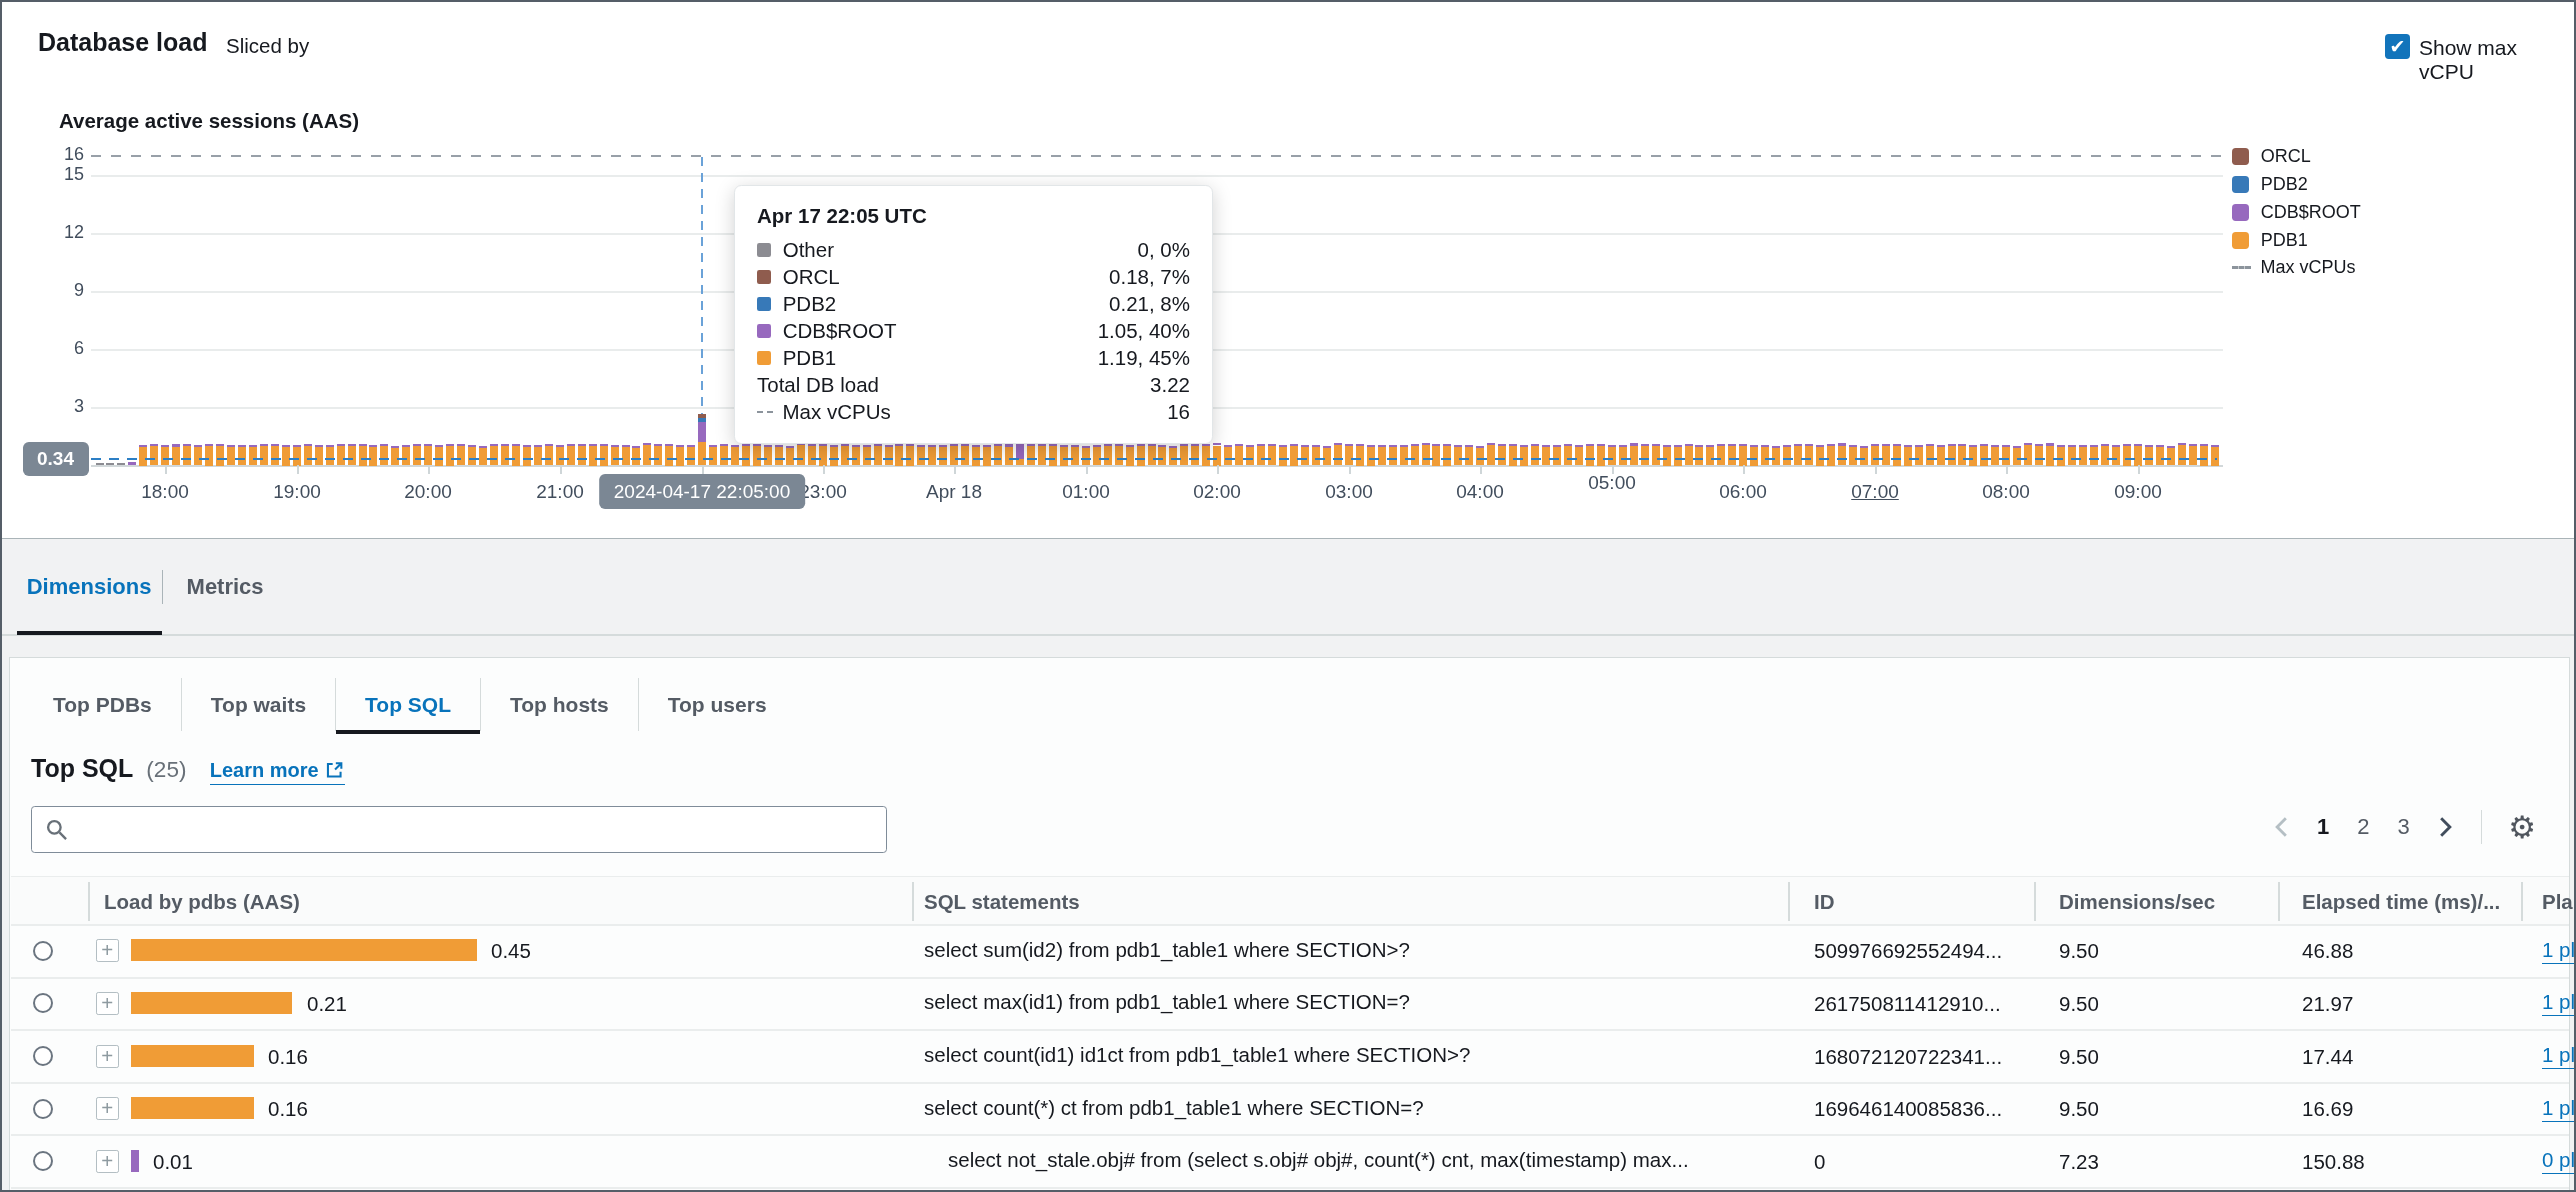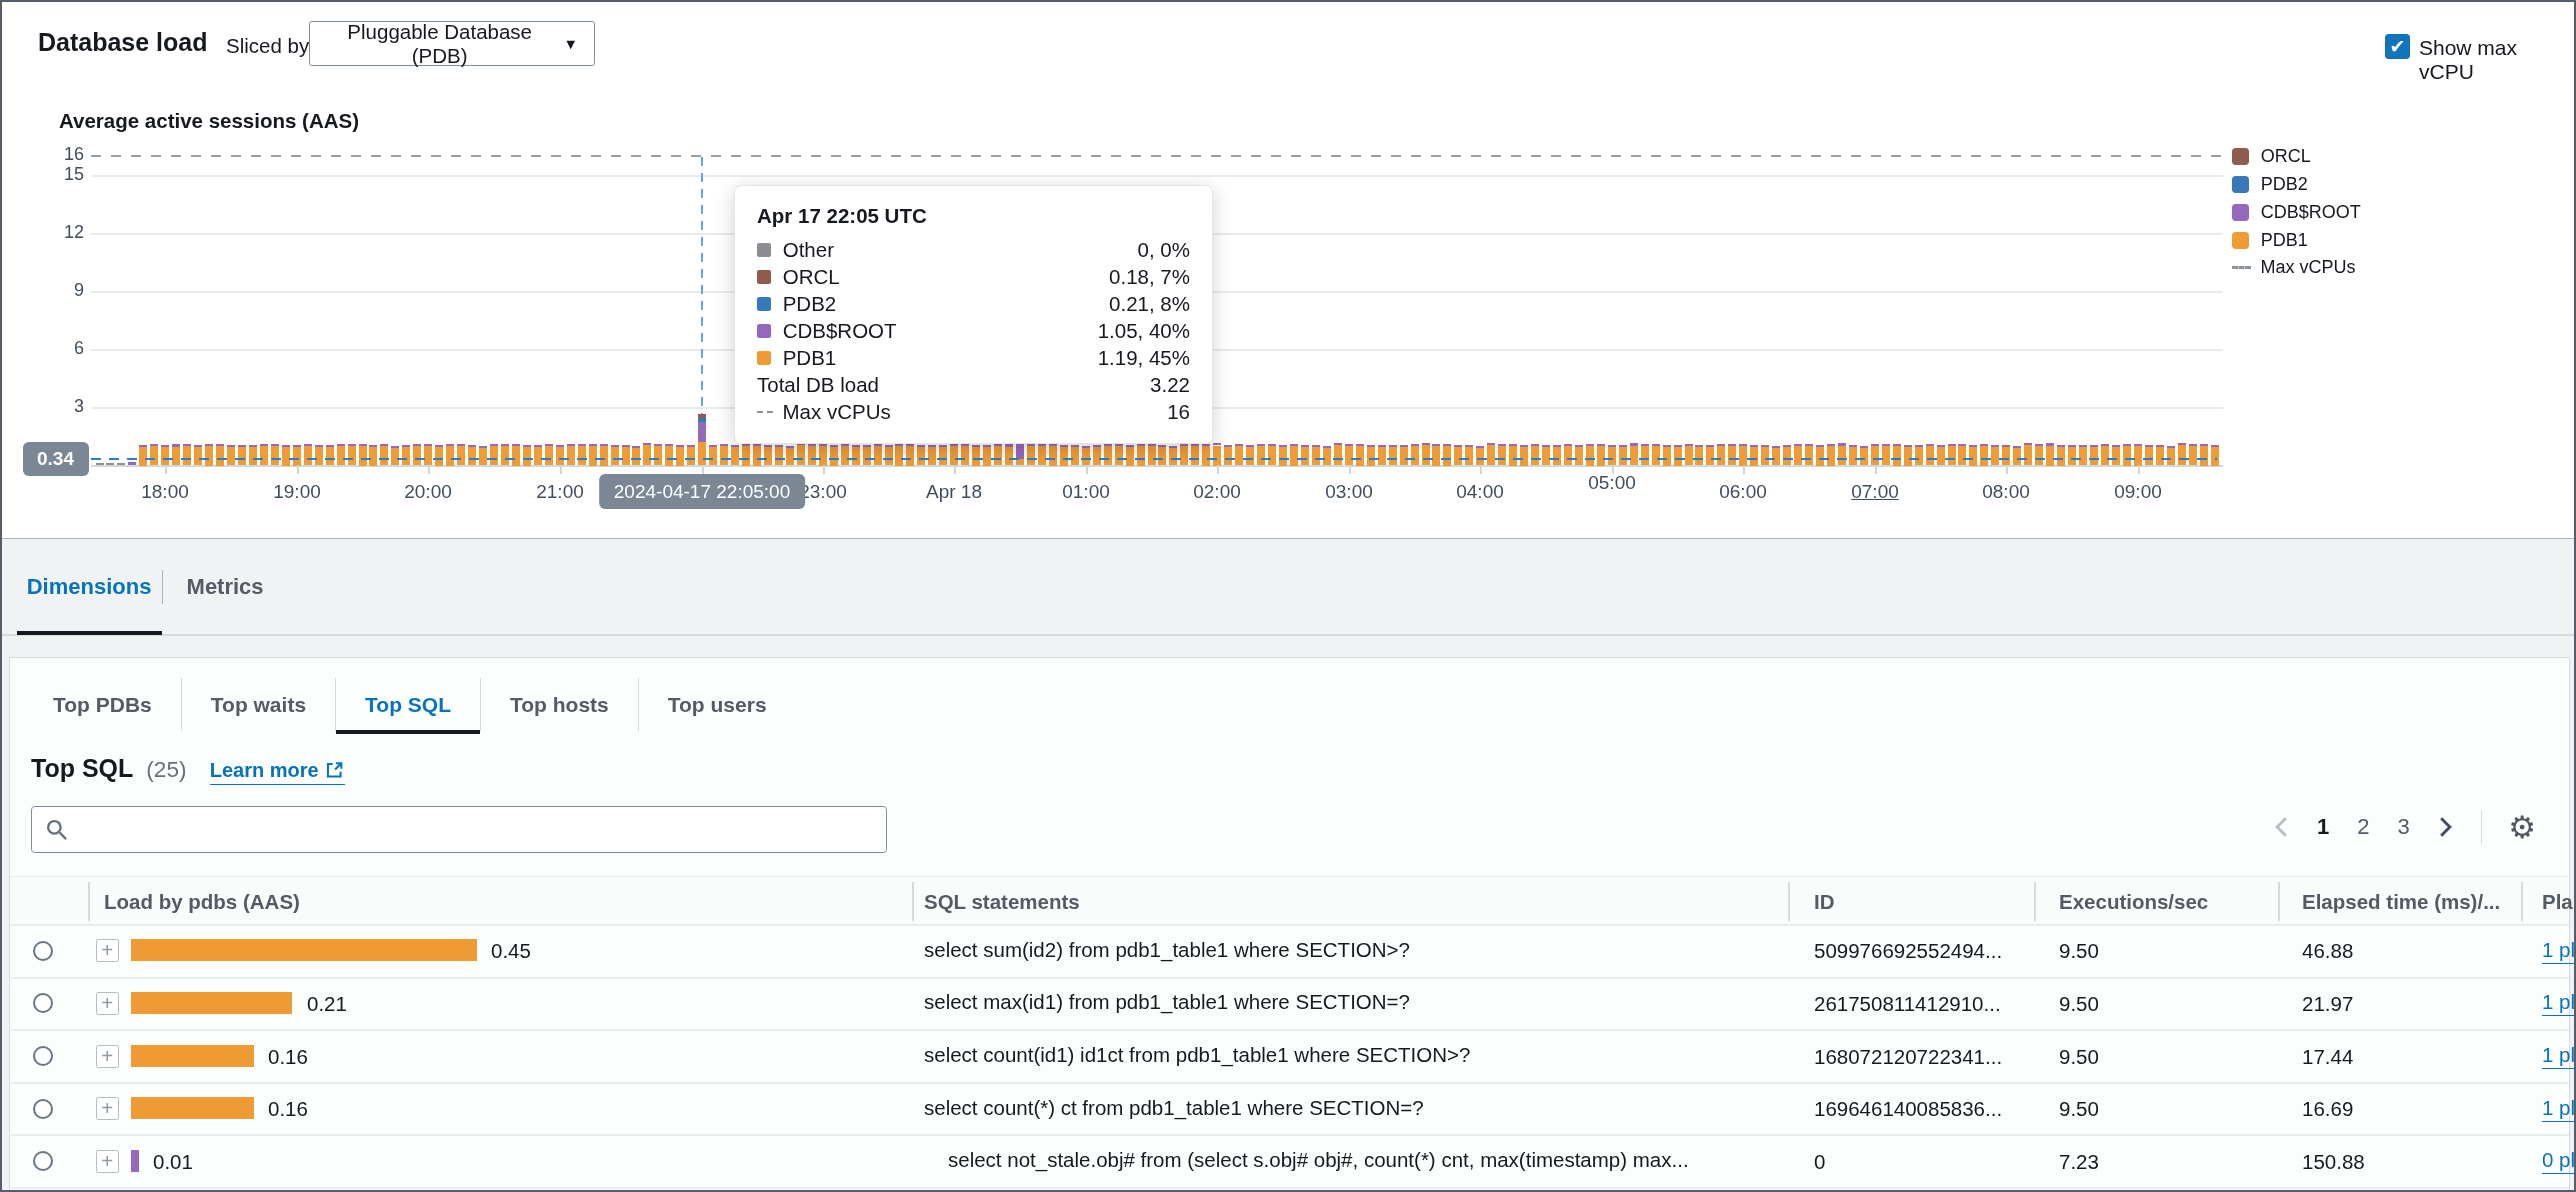--- a/index.html
+++ b/index.html
@@ -97,24 +97,20 @@
   .thead-bg{left:8.8px;top:875px;width:2558px;height:47px;background:#fafbfb;}
   .thead-hairline{left:8.8px;top:874px;width:2558px;height:1.5px;background:#eaeded;}
 </style>
 </head>
 <body>
 
 <div class="screen">
 
   <div class="abs page-title">Database load</div>
   <div class="abs sliced-by">Sliced by</div>
-  <button class="abs dropdown">
-    <span>Pluggable Database (PDB)</span>
-    <span class="caret">▼</span>
-  </button>
   <div class="abs vcpu-box">
     <span>✔</span>
   </div>
   <div class="abs vcpu-label">Show max vCPU</div>
 
   <div class="abs chart-title">Average active sessions (AAS)</div>
   <div class="abs" id="plot" style="left:0;top:0;width:2576px;height:536px;">
       <div class="abs gridline" style="left: 89px; width: 2132px; top: 173px;"></div>
       <div class="abs gridline" style="left: 89px; width: 2132px; top: 231px;"></div>
       <div class="abs gridline" style="left: 89px; width: 2132px; top: 289px;"></div>
@@ -670,21 +666,21 @@
 
   <div class="abs thead-hairline"></div>
   <div class="abs thead-bg"></div>
   <div id="table">
       <div class="abs th" style="left: 102px; top: 888px;">Load by pdbs (AAS)</div>
       <div class="abs col-divider" style="left: 86px;"></div>
       <div class="abs th" style="left: 922px; top: 888px;">SQL statements</div>
       <div class="abs col-divider" style="left: 910px;"></div>
       <div class="abs th" style="left: 1812px; top: 888px;">ID</div>
       <div class="abs col-divider" style="left: 1786px;"></div>
-      <div class="abs th" style="left: 2057px; top: 888px;">Executions/sec</div>
+      <div class="abs th" style="left: 2057px; top: 888px;">Dimensions/sec</div>
       <div class="abs col-divider" style="left: 2032px;"></div>
       <div class="abs th" style="left: 2300px; top: 888px;">Elapsed time (ms)/...</div>
       <div class="abs col-divider" style="left: 2276px;"></div>
       <div class="abs th" style="left: 2540px; top: 888px;">Plans</div>
       <div class="abs col-divider" style="left: 2519px;"></div>
       <div class="abs row-sep" style="top: 922px;"></div>
       <div></div>
       <div class="abs radio" style="left: 31px; top: 939px;"></div>
       <div class="abs expand" style="left: 94px; top: 937px;">+</div>
       <div class="abs loadbar" style="left: 129px; top: 937px; width: 346px; background: rgb(240, 156, 54);"></div>

